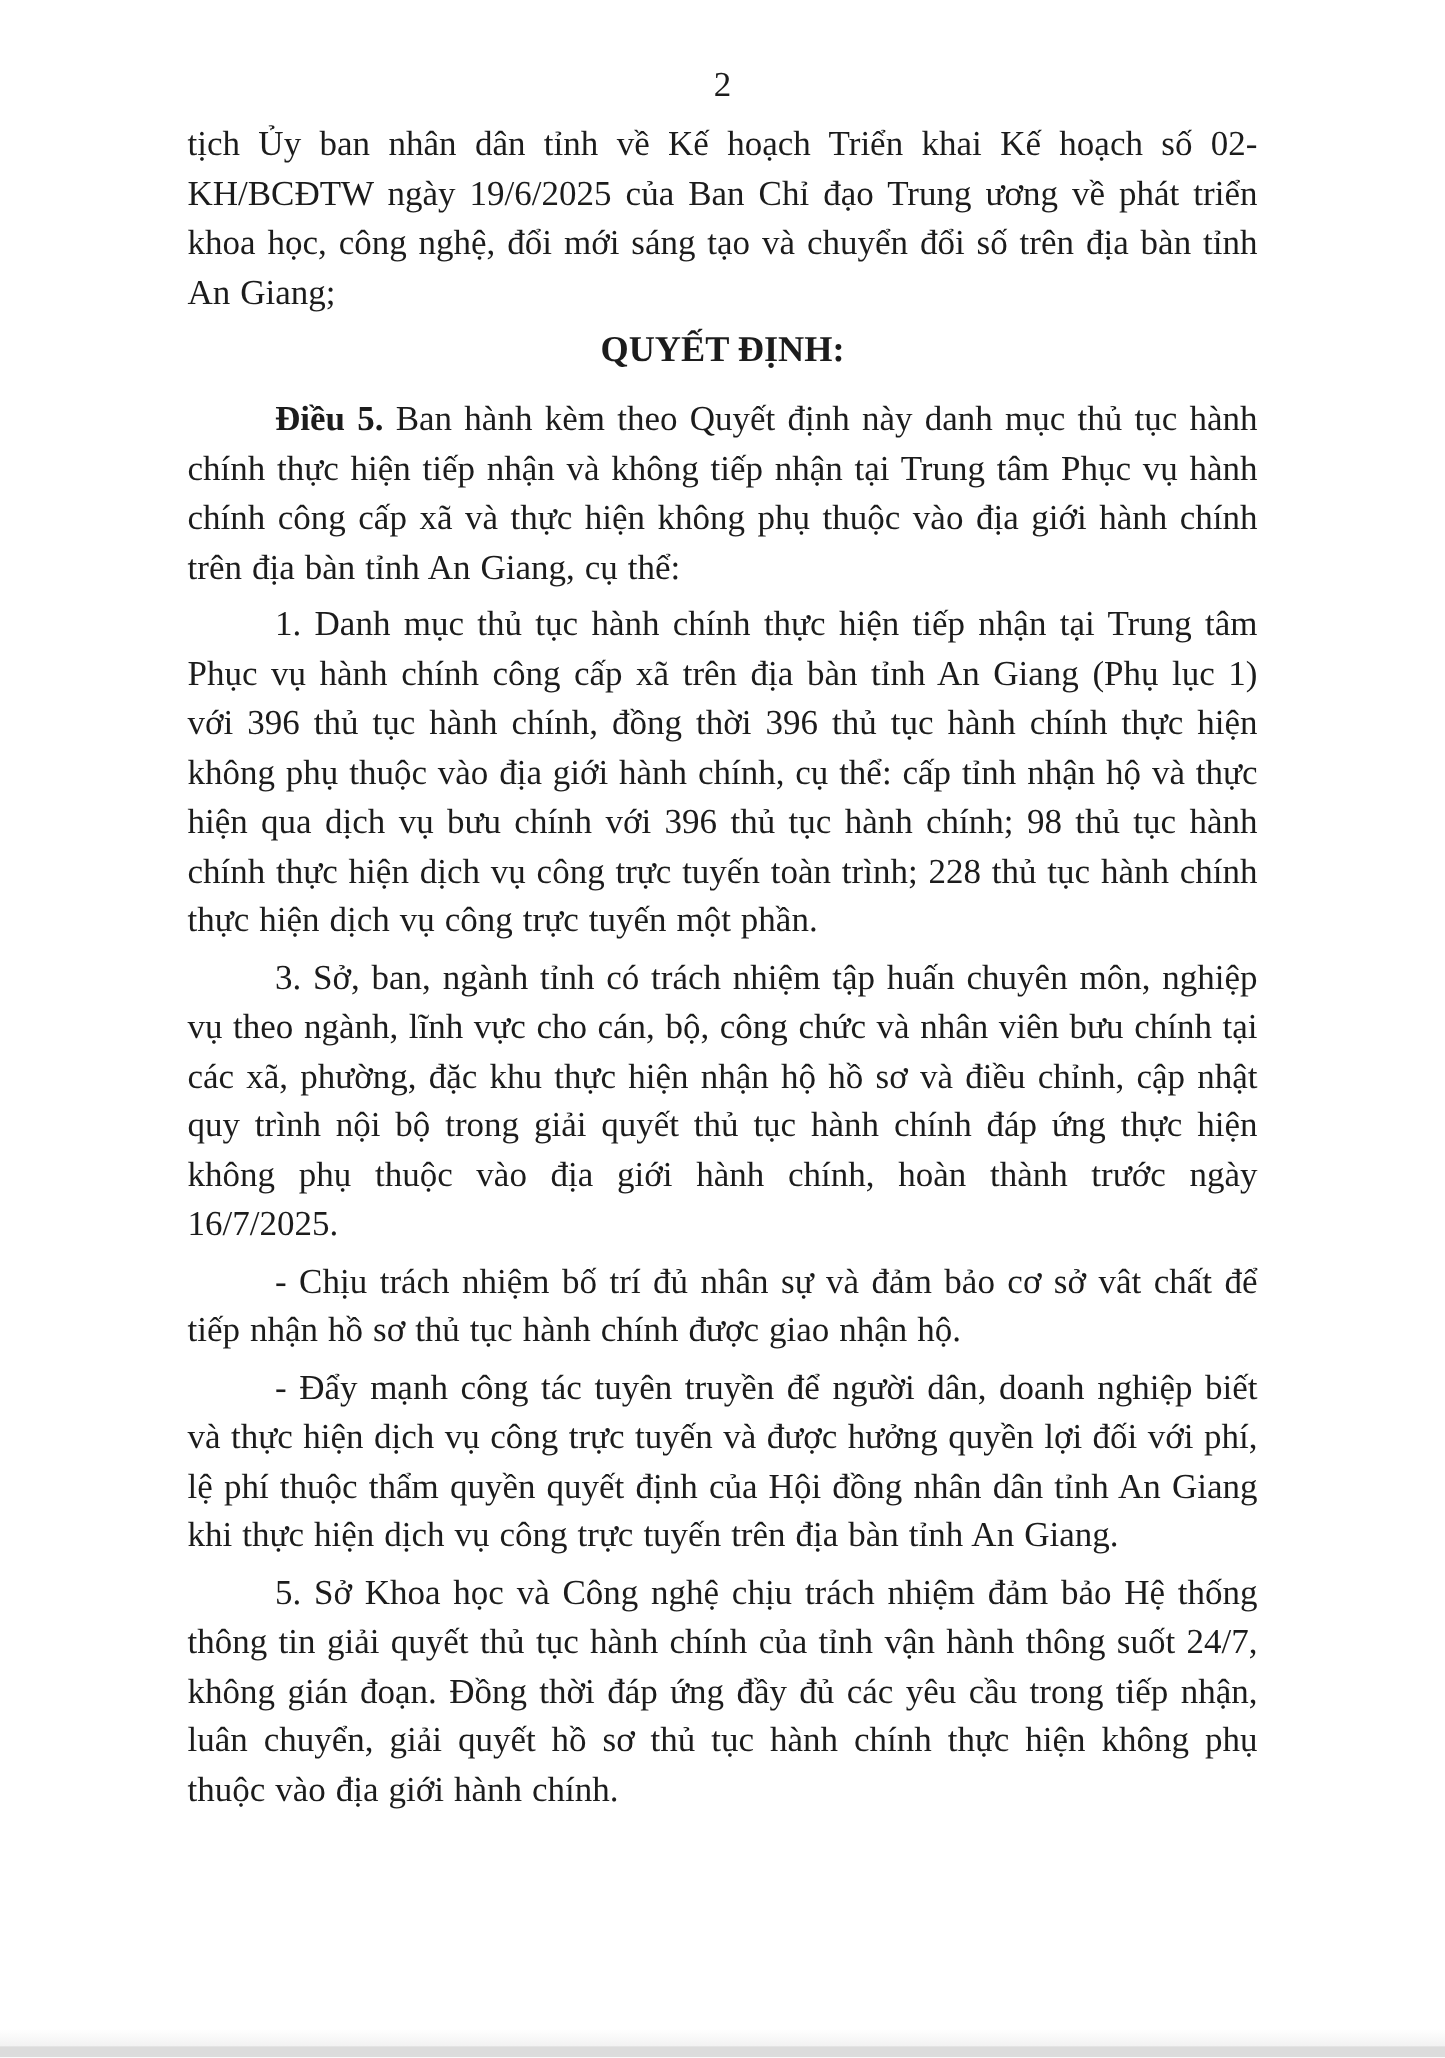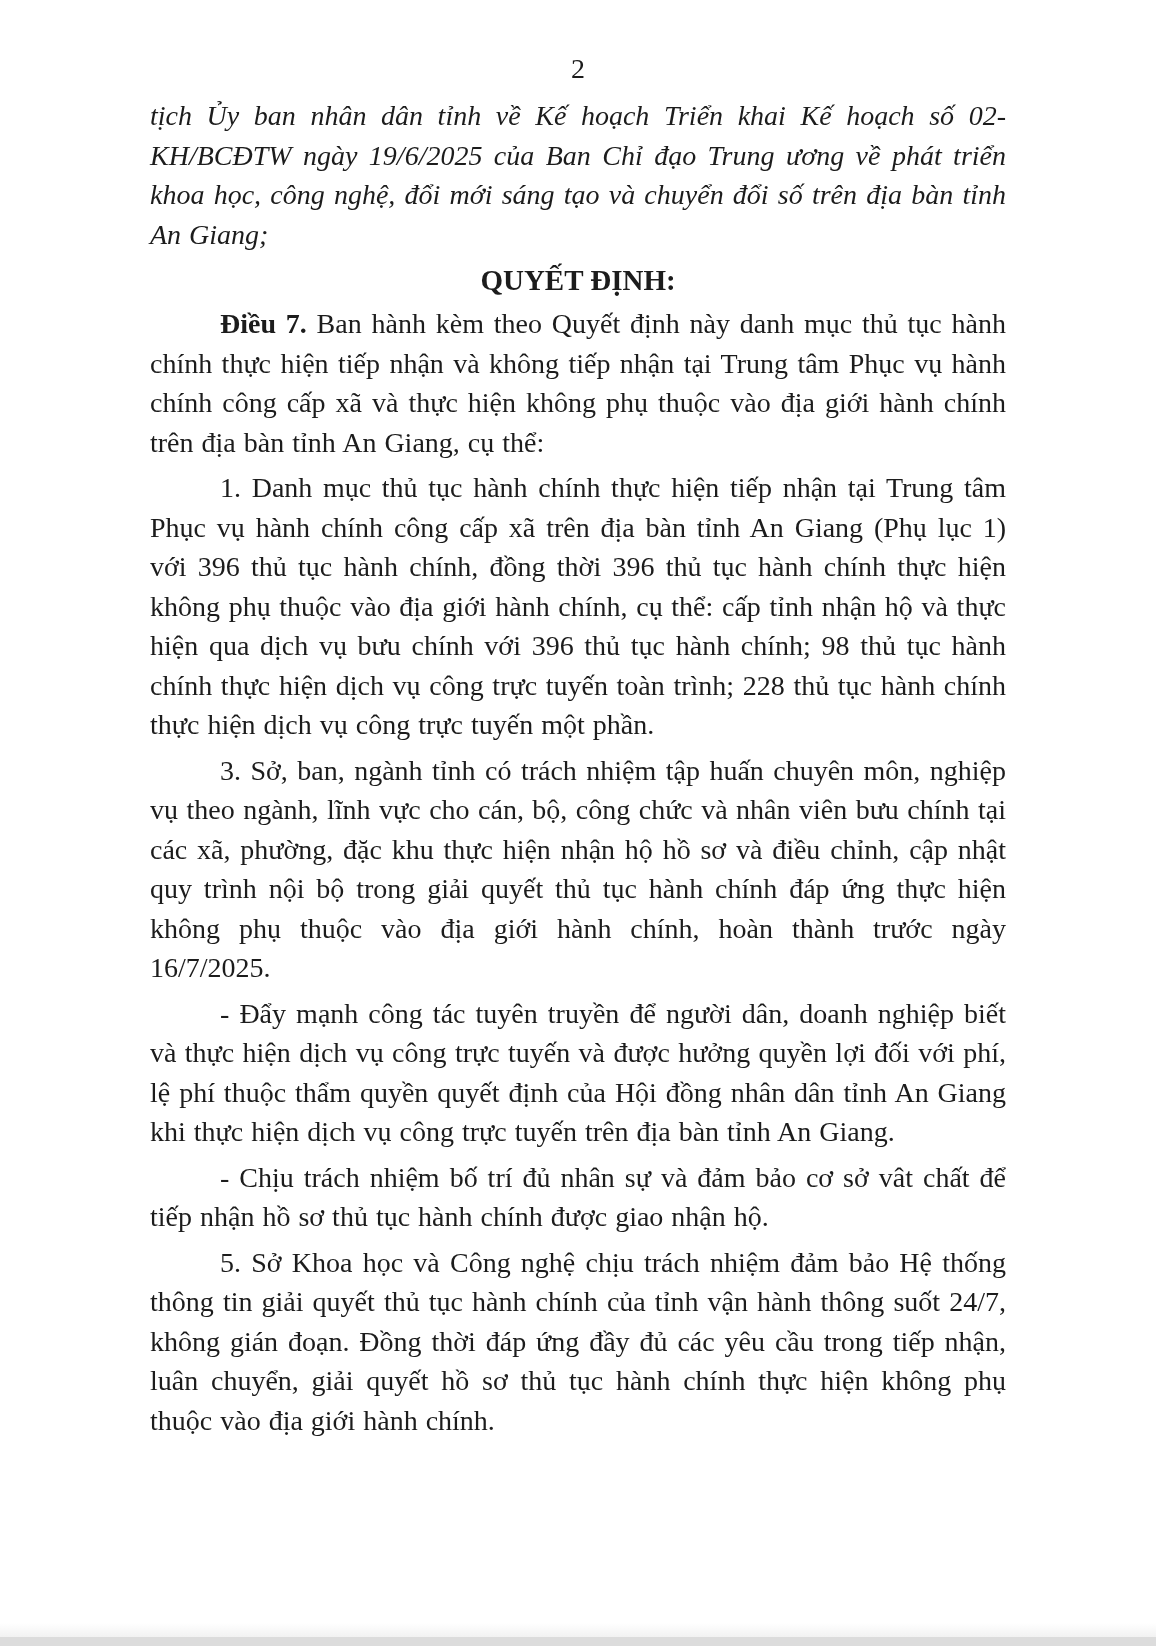--- a/index.html
+++ b/index.html
@@ -32,28 +32,27 @@
     font-size: 28px;
     line-height: 39.5px;
     text-align: justify;
     margin: 0 0 6px 0;
     word-spacing: 1px;
   }
   p.indent {
     text-indent: 70px;
   }
   p.italic {
-    font-style: italic;
   }
   .decision-heading {
     font-size: 29px;
     font-weight: bold;
     text-align: center;
     line-height: 40px;
-    margin: 0 0 4px 0;
+    margin: 0 0 16px 0;
   }
   .article-label {
     font-weight: bold;
   }
   .bottom-edge {
     position: absolute;
     left: 0;
     bottom: 0;
     width: 100%;
     height: 9px;
@@ -74,31 +73,31 @@
 <div class="page">
   <div class="content">
 
     <p class="page-number">2</p>
 
     <p class="para italic">tịch Ủy ban nhân dân tỉnh về Kế hoạch Triển khai Kế hoạch số 02-KH/BCĐTW ngày 19/6/2025 của Ban Chỉ đạo Trung ương về phát triển khoa học, công nghệ, đổi mới sáng tạo và chuyển đổi số trên địa bàn tỉnh An Giang;</p>
 
 
     <p class="decision-heading">QUYẾT ĐỊNH:</p>
 
-    <p class="para indent"><span class="article-label">Điều 7.</span><span> Ban hành kèm theo Quyết định này danh mục thủ tục hành chính thực hiện tiếp nhận và không tiếp nhận tại Trung tâm Phục vụ hành chính công cấp xã và thực hiện không phụ thuộc vào địa giới hành chính trên địa bàn tỉnh An Giang, cụ thể:</span></p>
+    <p class="para indent"><span class="article-label">Điều 5.</span><span> Ban hành kèm theo Quyết định này danh mục thủ tục hành chính thực hiện tiếp nhận và không tiếp nhận tại Trung tâm Phục vụ hành chính công cấp xã và thực hiện không phụ thuộc vào địa giới hành chính trên địa bàn tỉnh An Giang, cụ thể:</span></p>
 
     <p class="para indent">1. Danh mục thủ tục hành chính thực hiện tiếp nhận tại Trung tâm Phục vụ hành chính công cấp xã trên địa bàn tỉnh An Giang (Phụ lục 1) với 396 thủ tục hành chính, đồng thời 396 thủ tục hành chính thực hiện không phụ thuộc vào địa giới hành chính, cụ thể: cấp tỉnh nhận hộ và thực hiện qua dịch vụ bưu chính với 396 thủ tục hành chính; 98 thủ tục hành chính thực hiện dịch vụ công trực tuyến toàn trình; 228 thủ tục hành chính thực hiện dịch vụ công trực tuyến một phần.</p>
 
 
     <p class="para indent">3. Sở, ban, ngành tỉnh có trách nhiệm tập huấn chuyên môn, nghiệp vụ theo ngành, lĩnh vực cho cán, bộ, công chức và nhân viên bưu chính tại các xã, phường, đặc khu thực hiện nhận hộ hồ sơ và điều chỉnh, cập nhật quy trình nội bộ trong giải quyết thủ tục hành chính đáp ứng thực hiện không phụ thuộc vào địa giới hành chính, hoàn thành trước ngày 16/7/2025.</p>
 
 
+    <p class="para indent">- Chịu trách nhiệm bố trí đủ nhân sự và đảm bảo cơ sở vât chất để tiếp nhận hồ sơ thủ tục hành chính được giao nhận hộ.</p>
+
     <p class="para indent">- Đẩy mạnh công tác tuyên truyền để người dân, doanh nghiệp biết và thực hiện dịch vụ công trực tuyến và được hưởng quyền lợi đối với phí, lệ phí thuộc thẩm quyền quyết định của Hội đồng nhân dân tỉnh An Giang khi thực hiện dịch vụ công trực tuyến trên địa bàn tỉnh An Giang.</p>
-
-    <p class="para indent">- Chịu trách nhiệm bố trí đủ nhân sự và đảm bảo cơ sở vât chất để tiếp nhận hồ sơ thủ tục hành chính được giao nhận hộ.</p>
 
     <p class="para indent">5. Sở Khoa học và Công nghệ chịu trách nhiệm đảm bảo Hệ thống thông tin giải quyết thủ tục hành chính của tỉnh vận hành thông suốt 24/7, không gián đoạn. Đồng thời đáp ứng đầy đủ các yêu cầu trong tiếp nhận, luân chuyển, giải quyết hồ sơ thủ tục hành chính thực hiện không phụ thuộc vào địa giới hành chính.</p>
 
   </div>
 
   <div class="bottom-fade"></div>
   <div class="bottom-edge"></div>
 </div>
 
 </body></html>

